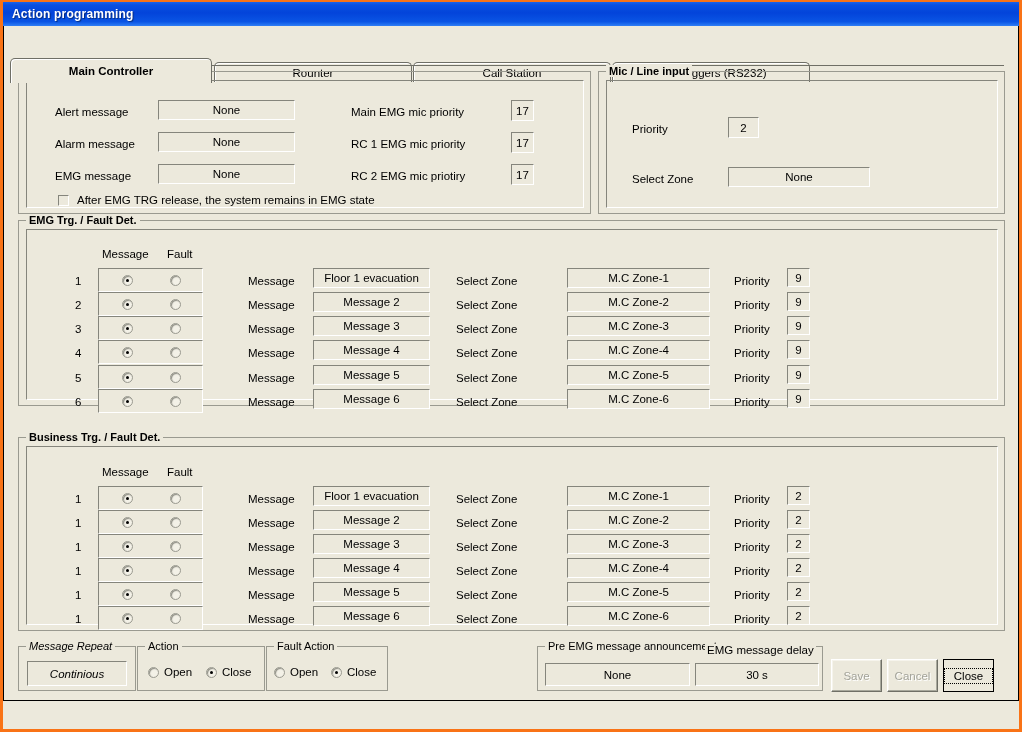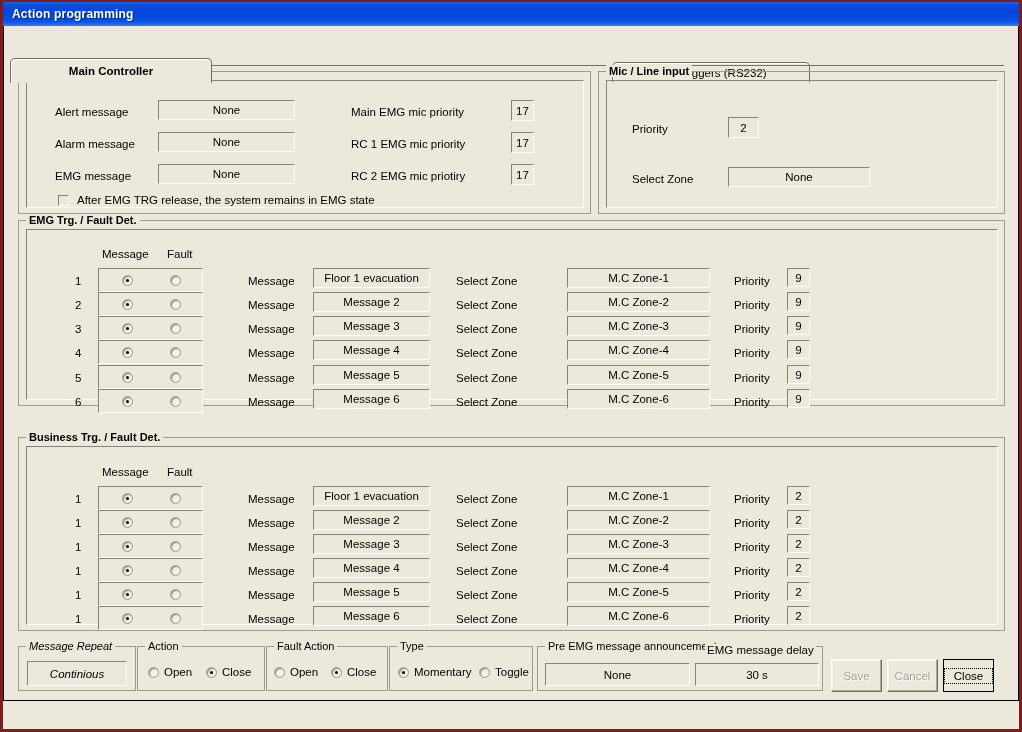--- a/index.html
+++ b/index.html
@@ -3,21 +3,21 @@
 <meta charset="utf-8">
 <style>
   html,body{margin:0;padding:0;}
   body{
     width:1022px;height:732px;overflow:hidden;
     background:#0041d0;
     font-family:"Liberation Sans","DejaVu Sans",sans-serif;
     font-size:11px;color:#000;
     -webkit-font-smoothing:none;
   }
-  .window{position:absolute;left:0;top:0;width:1022px;height:732px;background:#7f1d1d;box-sizing:border-box;}
+  .window{position:absolute;left:0;top:0;width:1022px;height:732px;background:#f97316;box-sizing:border-box;}
   .titlebar{
     position:absolute;left:3px;top:2px;width:1016px;height:24px;
     background:linear-gradient(to bottom,#1b63e8 0%,#0a50e0 12%,#0344da 45%,#0a54e4 82%,#2f7ef5 100%);
     color:#fff;font-weight:bold;font-size:12px;
     display:flex;align-items:center;padding-left:9px;box-sizing:border-box;
     text-shadow:1px 1px 1px rgba(0,0,0,.45);
     letter-spacing:0.2px;
   }
   .client{
     position:absolute;left:3px;top:26px;width:1016px;height:675px;
@@ -109,20 +109,26 @@
   <div class="titlebar">
     <span>Action programming</span>
   </div>
 
   <div class="client">
 
     <div class="tabstrip">
       <div class="tab active" style="left:0px;width:202px;">
         <span>Main Controller</span>
       </div>
+      <div class="tab" style="left:204px;width:198px;">
+        <span>Rounter</span>
+      </div>
+      <div class="tab" style="left:403px;width:198px;">
+        <span>Call Station</span>
+      </div>
       <div class="tab" style="left:602px;width:198px;">
         <span>Soft Triggers (RS232)</span>
       </div>
     </div>
     <div class="tabline"></div>
 
     <div class="group" style="left:14px;top:45px;width:573px;height:143px;">
       <div class="gtitle">Front panel</div>
       <div class="inner" style="left:7px;top:8px;width:558px;height:128px;">
 
@@ -427,27 +433,20 @@
     </div>
 
     <div class="group thin" style="left:262px;top:620px;width:122px;height:45px;">
       <div class="gtitle">Fault Action</div>
       <div class="radio" style="left:7px;top:20px;"></div>
       <div class="lab" style="left:23px;top:19px;">Open</div>
       <div class="radio on" style="left:64px;top:20px;"></div>
       <div class="lab" style="left:80px;top:19px;">Close</div>
     </div>
 
-    <div class="group thin" style="left:385px;top:620px;width:144px;height:45px;">
-      <div class="gtitle">Type</div>
-      <div class="radio on" style="left:8px;top:20px;"></div>
-      <div class="lab" style="left:24px;top:19px;">Momentary</div>
-      <div class="radio" style="left:89px;top:20px;"></div>
-      <div class="lab" style="left:105px;top:19px;">Toggle</div>
-    </div>
 
     <div class="group thin" style="left:533px;top:620px;width:286px;height:45px;">
       <div class="gtitle">Pre EMG message announcement</div>
       <div class="field" style="left:7px;top:16px;width:145px;height:23px;">
         <span>None</span>
       </div>
       <div class="lab" style="left:167px;top:-3px;background:#ece9dc;padding:0 2px;">EMG message delay</div>
       <div class="field" style="left:157px;top:16px;width:124px;height:23px;">
         <span>30 s</span>
       </div>

